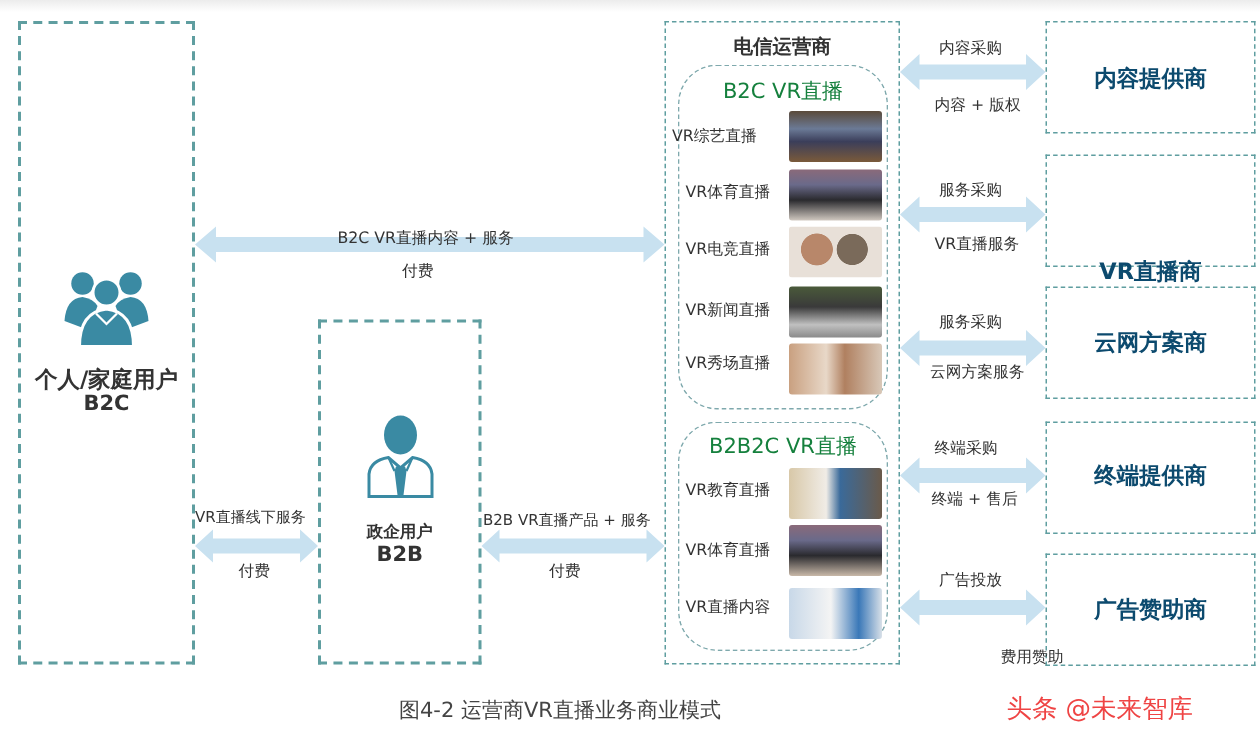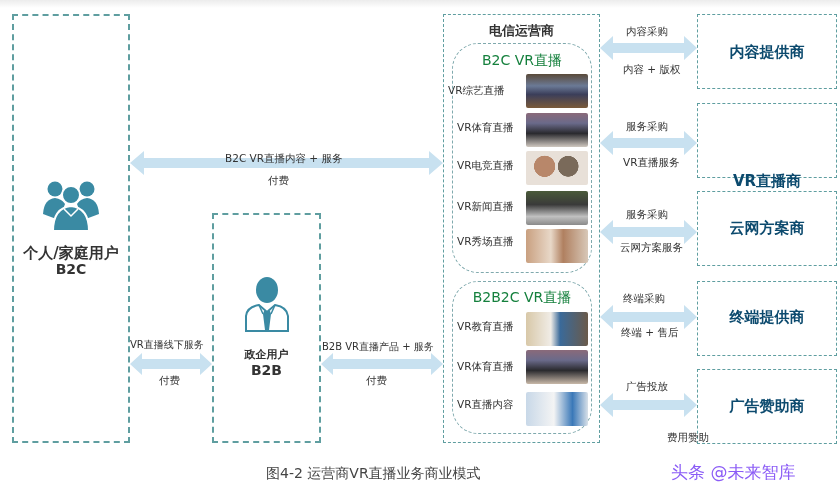--- a/index.html
+++ b/index.html
@@ -128,13 +128,13 @@
 <div class="lbl" style="left:623px;top:292px;">终端采购</div>
 <div class="lbl" style="left:621px;top:326px;">终端 + 售后</div>
 
 <svg class="arrow" style="left:600px;top:393px;" width="97" height="24">
   <polygon points="0,12 13,0 13,7 84,7 84,0 97,12 84,24 84,17 13,17 13,24" fill="#c8e1f0"></polygon>
 </svg>
 <div class="lbl" style="left:626px;top:380px;">广告投放</div>
 <div class="lbl" style="left:626px;top:431px;margin-left:41px;">费用赞助</div>
 
 <div class="abs" style="left:266px;top:465px;font-size:14px;color:#444;white-space:nowrap;">图4-2 运营商VR直播业务商业模式</div>
-<div class="abs" style="left:671px;top:461px;font-size:17px;color:#8b5cf6;white-space:nowrap;">头条 @未来智库</div>
+<div class="abs" style="left:671px;top:461px;font-size:17px;color:#ef4444;white-space:nowrap;">头条 @未来智库</div>
 
 </body></html>

